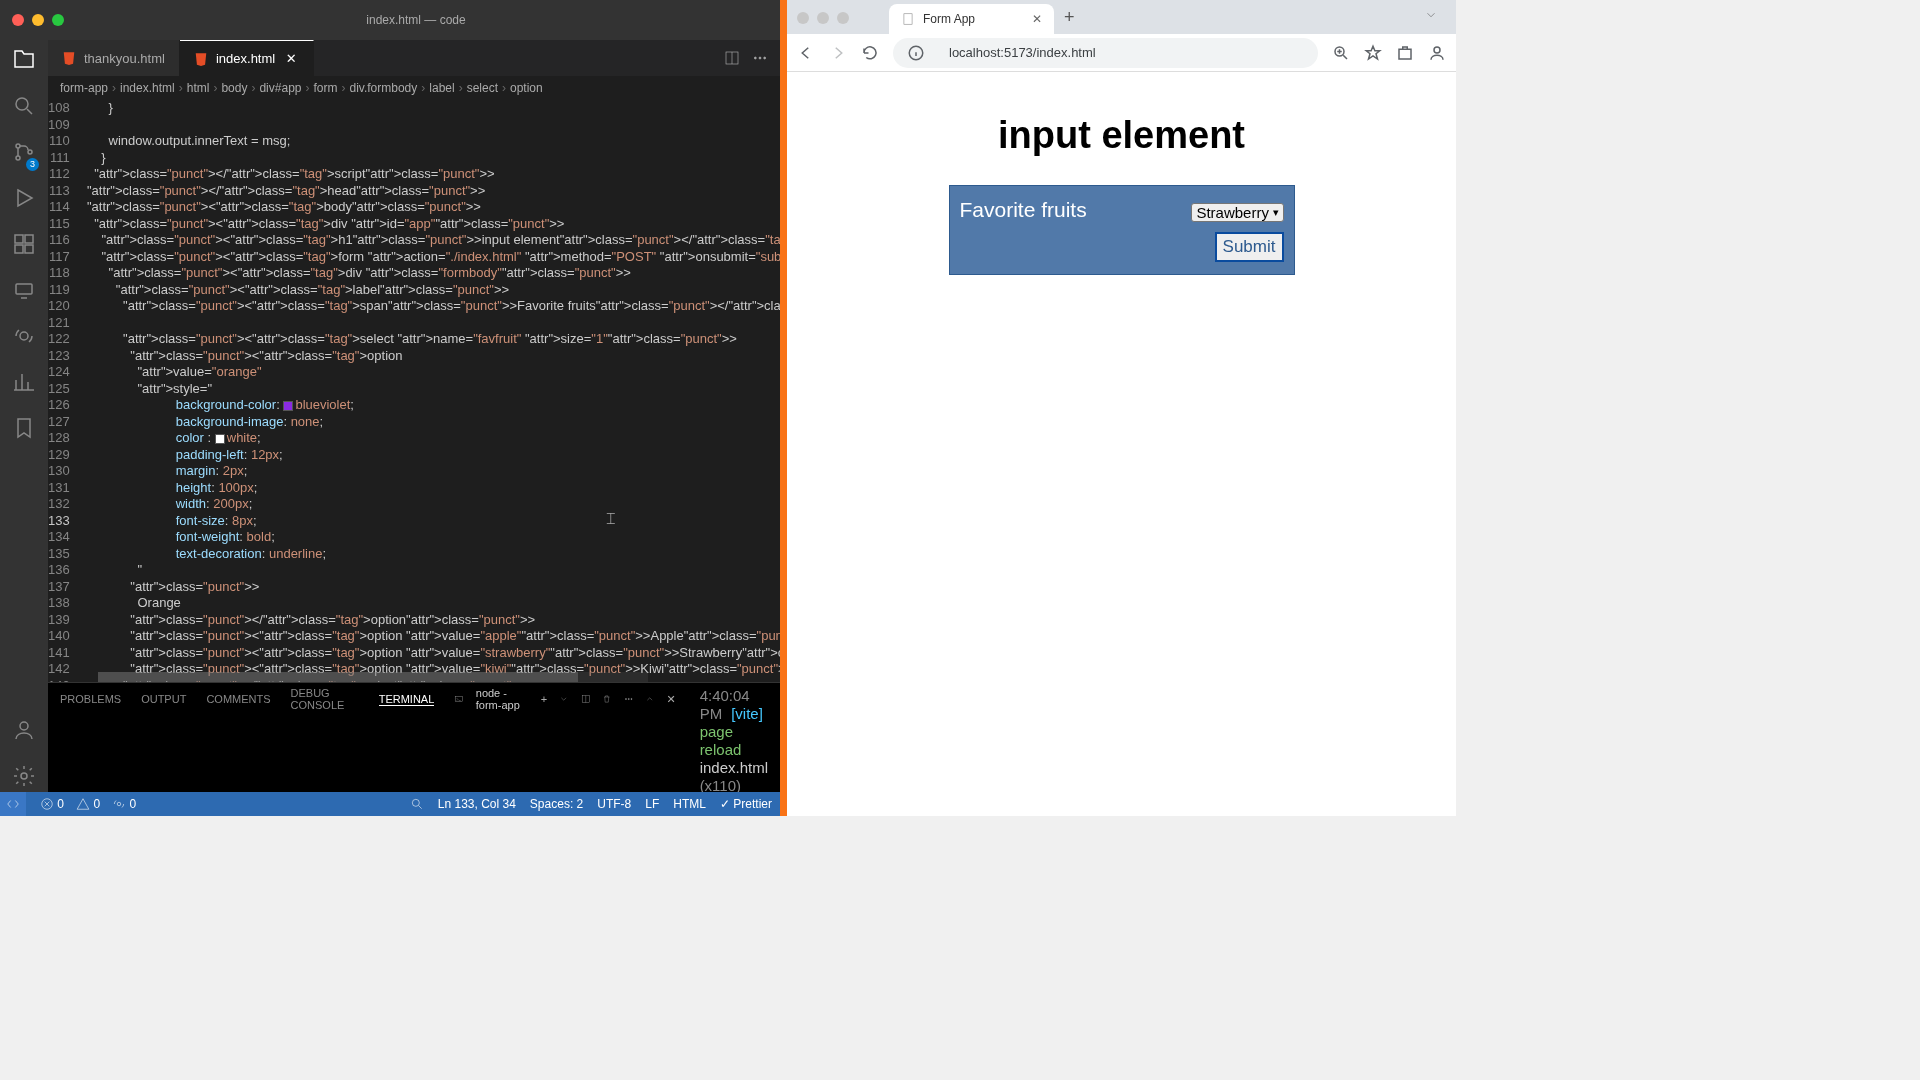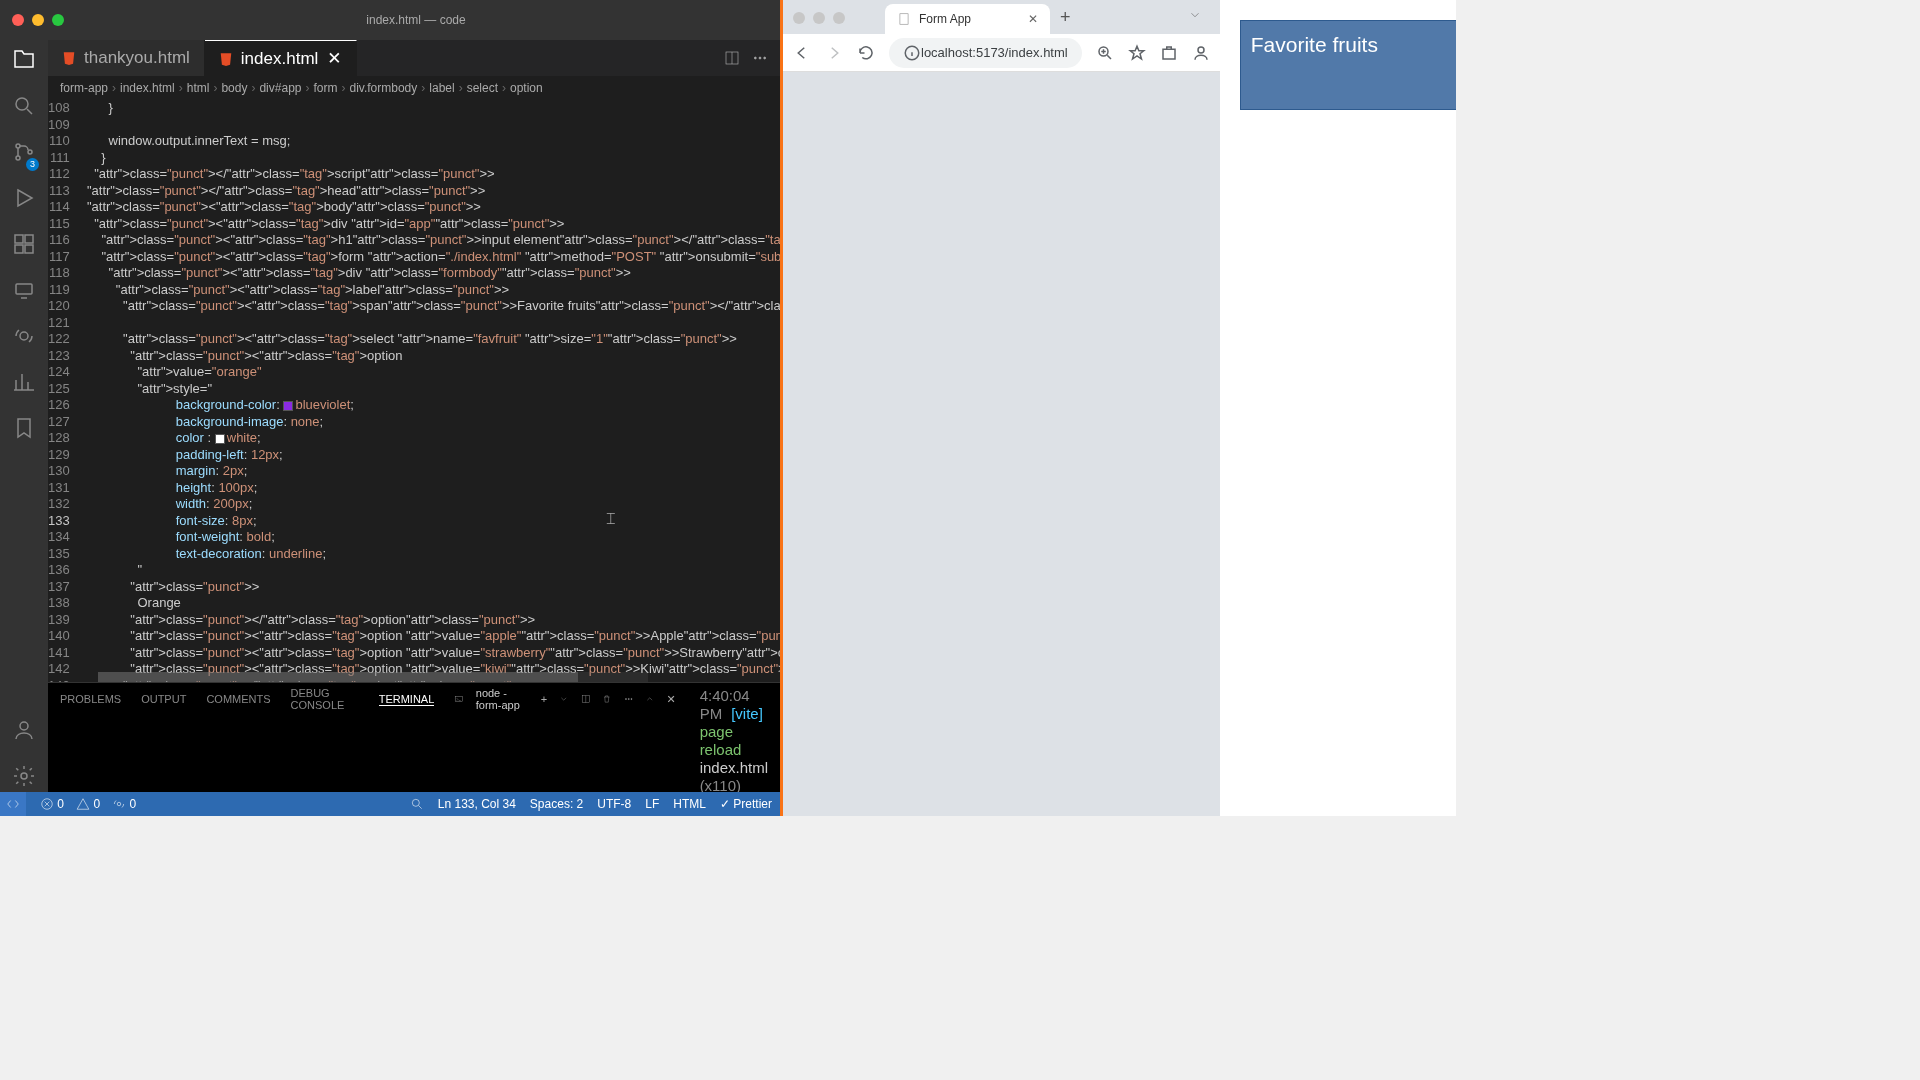--- a/index.html
+++ b/index.html
@@ -12,21 +12,21 @@
 .title-txt { flex: 1; text-align: center; }
 .vs-body { flex: 1; display: flex; min-height: 0; }
 .activitybar { width: 48px; background: #333; display: flex; flex-direction: column; align-items: center; padding-top: 8px; gap: 18px; }
 .activitybar svg { width: 24px; height: 24px; stroke: #888; fill: none; stroke-width: 1.5; cursor: pointer; }
 .activitybar .act.active svg { stroke: #fff; }
 .activitybar .spacer { flex: 1; }
 .badge { position: relative; }
 .badge::after { content: attr(data-badge); position: absolute; bottom: -3px; right: -3px; background: #007acc; color: #fff; font-size: 9px; border-radius: 8px; padding: 0 4px; line-height: 13px; }
 .main { flex: 1; display: flex; flex-direction: column; min-width: 0; }
 .tabs { height: 36px; background: #252526; display: flex; align-items: stretch; }
-.tab { display: flex; align-items: center; padding: 0 14px; gap: 8px; font-size: 17px; color: #aaa; background: #2d2d2d; border-right: 1px solid #1e1e1e; cursor: pointer; }
+.tab { display: flex; align-items: center; padding: 0 14px; gap: 8px; font-size: 13px; color: #aaa; background: #2d2d2d; border-right: 1px solid #1e1e1e; cursor: pointer; }
 .tab.active { background: #1e1e1e; color: #fff; border-top: 1px solid #fff; }
 .tab-icon { width: 14px; height: 14px; }
 .tab-close { width: 16px; height: 16px; display: flex; align-items: center; justify-content: center; }
 .tab-actions { margin-left: auto; display: flex; align-items: center; gap: 12px; padding: 0 12px; }
 .tab-actions svg { width: 16px; height: 16px; stroke: #aaa; fill: none; }
 .breadcrumbs { height: 24px; background: #1e1e1e; display: flex; align-items: center; padding: 0 12px; font-size: 12px; color: #aaa; gap: 4px; overflow: hidden; white-space: nowrap; }
 .bc-sep { color: #666; }
 .editor { flex: 1; background: #1e1e1e; display: flex; font-family: Menlo,Monaco,Consolas,monospace; font-size: 13px; line-height: 16.5px; overflow: hidden; position: relative; }
 .gutter { width: 50px; text-align: right; color: #858585; padding-right: 10px; user-select: none; }
 .gutter .cur { color: #c6c6c6; }
@@ -41,32 +41,32 @@
 .panel-tabs .pright { margin-left: auto; display: flex; align-items: center; gap: 12px; }
 .panel-tabs svg { width: 14px; height: 14px; stroke: #aaa; fill: none; }
 .terminal { flex: 1; font-family: Menlo,Monaco,monospace; font-size: 15px; color: #ccc; padding: 4px 12px; }
 .term-time { color: #888; } .term-vite { color: #45c8ff; } .term-reload { color: #7cc36e; } .term-x { color: #888; }
 .statusbar { height: 24px; background: #2d6ab1; color: #fff; display: flex; align-items: center; font-size: 12px; padding: 0 8px; gap: 14px; }
 .statusbar .left { display: flex; gap: 12px; align-items: center; }
 .statusbar .right { margin-left: auto; display: flex; gap: 14px; align-items: center; }
 .statusbar svg { width: 14px; height: 14px; stroke: #fff; fill: none; vertical-align: middle; }
 .sb-remote { background: #3a77c5; padding: 0 6px; height: 100%; display: flex; align-items: center; margin-left: -8px; }
 
-.browser { flex: 1; height: 100%; background: #fff; display: flex; flex-direction: row; border-left: 3px solid #f97316; }
+.browser { flex: 1; height: 100%; background: #fff; display: flex; flex-direction: column; border-left: 7px solid #f97316; }
 .br-chrome { background: #dde1e6; }
 .br-tabs { height: 34px; display: flex; align-items: flex-end; padding: 0 10px; }
 .br-traffic { display: flex; gap: 8px; margin-right: 40px; padding-bottom: 10px; }
 .br-traffic .tl { background: #c7c7c7; }
 .br-tab { background: #fff; border-radius: 8px 8px 0 0; height: 30px; display: flex; align-items: center; padding: 0 12px; gap: 8px; font-size: 12px; color: #333; min-width: 165px; }
 .br-tab-close { color: #666; cursor: pointer; margin-left: auto; }
 .br-newtab { color: #555; font-size: 18px; padding: 0 10px 6px; cursor: pointer; }
 .br-chev { margin-left: auto; padding: 0 8px 8px; }
 .br-toolbar { height: 38px; background: #fff; display: flex; align-items: center; padding: 0 10px; gap: 14px; border-bottom: 1px solid #ddd; }
 .br-toolbar svg { width: 18px; height: 18px; stroke: #5f6368; fill: none; stroke-width: 2; cursor: pointer; }
-.br-addr { flex: 1; background: #f1f3f4; border-radius: 20px; height: 30px; display: flex; align-items: center; padding: 0 14px; font-size: 13px; color: #3c4043; gap: 0; }
+.br-addr { flex: 1; background: #f1f3f4; border-radius: 20px; height: 30px; display: flex; align-items: center; padding: 0 14px; font-size: 13px; color: #3c4043; gap: 24px; }
 .br-content { flex: 1; background: #fff; padding: 20px; display: flex; flex-direction: column; align-items: center; }
 .page-h1 { font-size: 38px; font-weight: 700; margin: 22px 0 28px; }
 .formbody { background: #5179a9; border: 1px solid #2d5a8e; padding: 12px 10px; width: 346px; }
 .formrow { display: flex; align-items: flex-end; justify-content: space-between; margin-bottom: 10px; }
 .formlabel { color: #fff; font-size: 21px; }
 .formselect { background: #efefef; border: 1px solid #767676; font-size: 15px; padding: 0px 4px; border-radius: 3px; display: flex; align-items: center; gap: 4px; cursor: pointer; }
 .chev-down { font-size: 11px; }
 .formsubmit { float: right; background: #efefef; border: 2px solid #0a4b9e; color: #2d5a8e; font-size: 17px; padding: 3px 6px; cursor: pointer; }
 .clearfix::after { content: ""; display: block; clear: both; }
 .swatch { display: inline-block; width: 10px; height: 10px; border: 1px solid #555; vertical-align: middle; margin-right: 2px; }
@@ -390,20 +390,21 @@
           <rect x="4" y="7" width="16" height="13"></rect>
           <path d="M9 7V4h6v3"></path>
         </svg>
       <svg viewBox="0 0 24 24">
           <circle cx="12" cy="8" r="4"></circle>
           <path d="M4 21c0-4 4-6 8-6s8 2 8 6"></path>
         </svg>
     </div>
   </div>
   <div class="br-content">
+    <h1 class="page-h1">input element</h1>
     <div class="formbody clearfix">
       <div class="formrow">
         <span class="formlabel">Favorite fruits</span>
         <div class="formselect">
           <span>Strawberry</span>
           <span class="chev-down">▾</span>
         </div>
       </div>
       <button class="formsubmit">Submit</button>
     </div>

